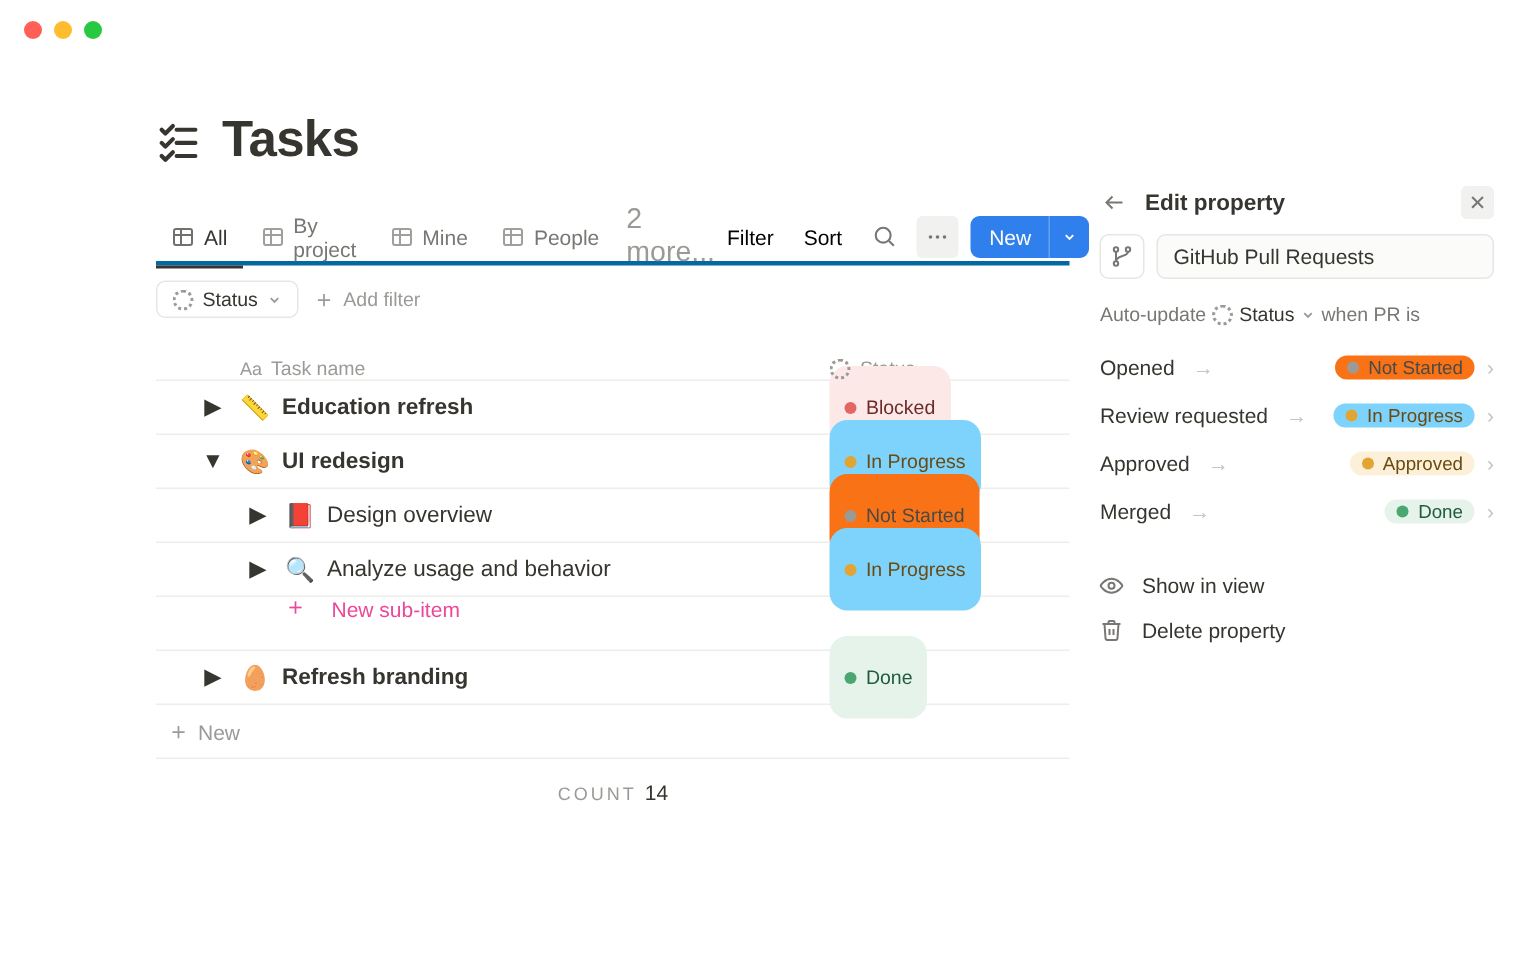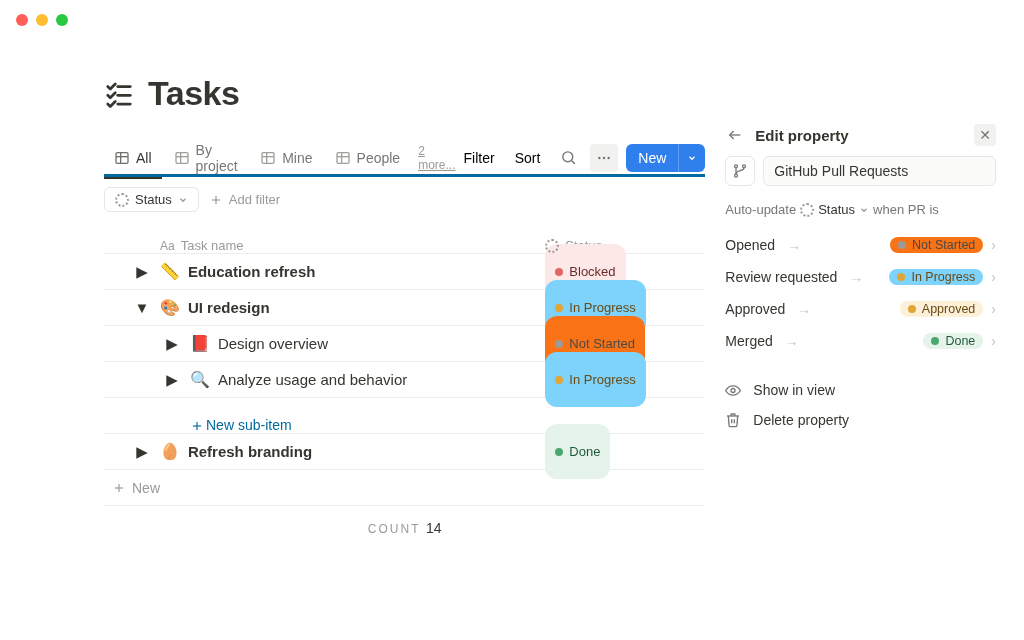--- a/index.html
+++ b/index.html
@@ -14,21 +14,21 @@
   .main { flex: 1 1 auto; min-width: 0; }
   .side { width: 304px; padding-left: 20px; padding-top: 50px; }
   .title { display: flex; align-items: center; gap: 14px; margin-bottom: 24px; }
   .title h1 { font-size: 34px; font-weight: 700; letter-spacing: -0.5px; }
   .tasks-icon svg { display: block; }
   .tabs { display: flex; align-items: center; gap: 2px; height: 36px; border-bottom: 3px solid #0369a1; margin-top: 28px; }
   .tab { display: flex; align-items: center; gap: 6px; padding: 6px 10px; font-size: 14px; color: #787773; cursor: pointer; border-radius: 4px; }
   .tab.active { color: #37352f; font-weight: 500; position: relative; }
   .tab.active::after { content: ""; position: absolute; left: 0; right: 0; bottom: -7px; height: 2px; background: #37352f; }
   .tab .gi { opacity: .7; }
-  .tabs .more { font-size: 12px; color: #9b9a97; margin-left: 6px; cursor: pointer; text-decoration: underline; }
+  .tabs .more { font-size: 19px; color: #9b9a97; margin-left: 6px; cursor: pointer; }
   .tabs-right { margin-left: auto; display: flex; align-items: center; gap: 8px; }
   .txtbtn { font-size: 14px; color: #000000; padding: 4px 6px; cursor: pointer; }
   .iconbtn { width: 28px; height: 28px; display: flex; align-items: center; justify-content: center; color: #787773; border-radius: 4px; cursor: pointer; }
   .iconbtn.bg { background: #f1f1ef; }
   .newbtn { display: flex; align-items: stretch; background: #2f80ed; color: #fff; border-radius: 6px; overflow: hidden; font-size: 14px; font-weight: 500; cursor: pointer; }
   .newbtn .lbl { padding: 6px 12px; }
   .newbtn .dd { padding: 6px 8px; border-left: 1px solid rgba(255,255,255,.25); display: flex; align-items: center; }
   .filters { display: flex; align-items: center; gap: 10px; padding: 10px 0 6px; }
   .chip { display: flex; align-items: center; gap: 6px; padding: 4px 10px; border: 1px solid #e6e6e4; border-radius: 6px; font-size: 13px; color: #37352f; cursor: pointer; }
   .addfilter { display: flex; align-items: center; gap: 6px; font-size: 13px; color: #9b9a97; cursor: pointer; }
@@ -49,21 +49,21 @@
   .pill-blocked { background: #fde8e8; color: #6b2a2a; }
   .pill-blocked .sdot { background: #e16765; }
   .pill-inprogress { background: #7dd3fc; color: #6a4a12; }
   .pill-inprogress .sdot { background: #e2a534; }
   .pill-notstarted { background: #f97316; color: #4a4a47; }
   .pill-notstarted .sdot { background: #9b9a97; }
   .pill-done { background: #e5f3ea; color: #1f5b3c; }
   .pill-done .sdot { background: #4aa772; }
   .pill-approved { background: #fdf0d9; color: #6a4a12; }
   .pill-approved .sdot { background: #e2a534; }
-  .newsub { padding-left: 86px; height: 36px; display: flex; align-items: flex-end; color: #0369a1; font-size: 14px; gap: 2px; border-bottom: 1px solid #ededec; cursor: pointer; }
+  .newsub { padding-left: 86px; height: 36px; display: flex; align-items: flex-start; color: #ec4899; font-size: 14px; gap: 17px; border-bottom: 1px solid #ededec; cursor: pointer; }
   .newrow { height: 36px; display: flex; align-items: center; color: #9b9a97; font-size: 14px; gap: 6px; border-bottom: 1px solid #ededec; padding-left: 8px; cursor: pointer; }
   .count { text-align: center; padding: 14px 0; font-size: 12px; color: #9b9a97; letter-spacing: 2px; }
   .count b { letter-spacing: 0; color: #37352f; font-size: 14px; font-weight: 500; }
   
   .panel-hd { display: flex; align-items: center; gap: 10px; margin-bottom: 10px; }
   .panel-hd h3 { font-size: 15px; font-weight: 600; flex: 1; }
   .back { width: 20px; height: 20px; display: flex; align-items: center; justify-content: center; color: #787773; cursor: pointer; }
   .close { width: 22px; height: 22px; border-radius: 4px; background: #f1f1ef; display: flex; align-items: center; justify-content: center; color: #787773; cursor: pointer; font-size: 14px; }
   .prop-input-row { display: flex; gap: 8px; margin-bottom: 16px; }
   .prop-type { width: 30px; height: 30px; border: 1px solid #e6e6e4; border-radius: 6px; display: flex; align-items: center; justify-content: center; color: #787773; cursor: pointer; }

